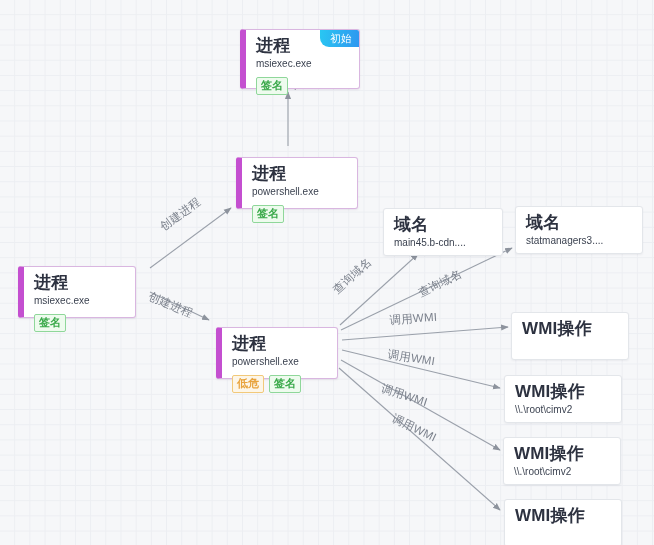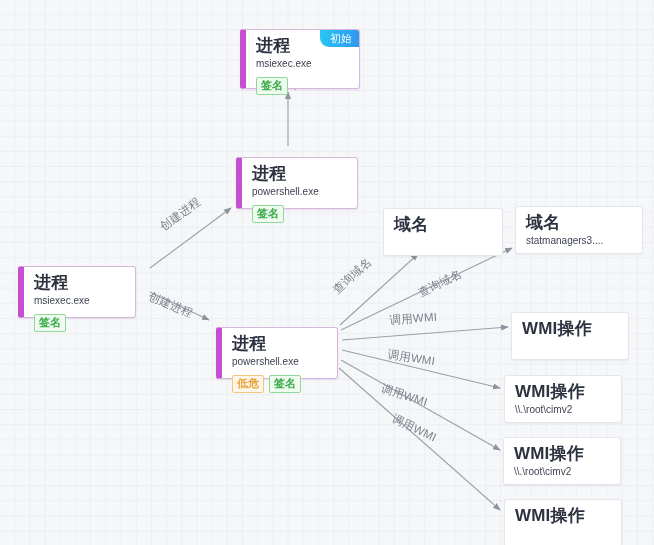--- a/index.html
+++ b/index.html
@@ -184,20 +184,21 @@
       <div class="badge-row">
         <span class="badge badge-lowrisk">低危</span>
         <span class="badge badge-signed">签名</span>
       </div>
     </div>
   </div>
 
   <div class="node node-plain" style="left:383px; top:199px; width:120px; height:48px;">
     <div class="node-inner">
       <div class="node-type">域名</div>
+      <div class="node-title">main45.b-cdn....</div>
     </div>
   </div>
 
   <div class="node node-plain" style="left:515px; top:197px; width:128px; height:48px;">
     <div class="node-inner">
       <div class="node-type">域名</div>
       <div class="node-title">statmanagers3....</div>
     </div>
   </div>
 

